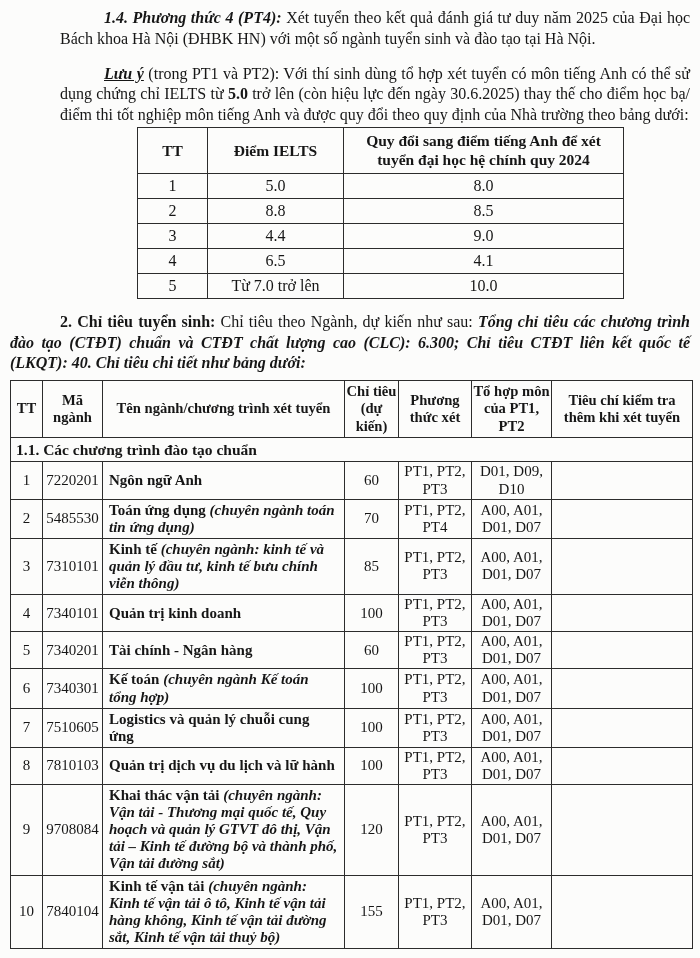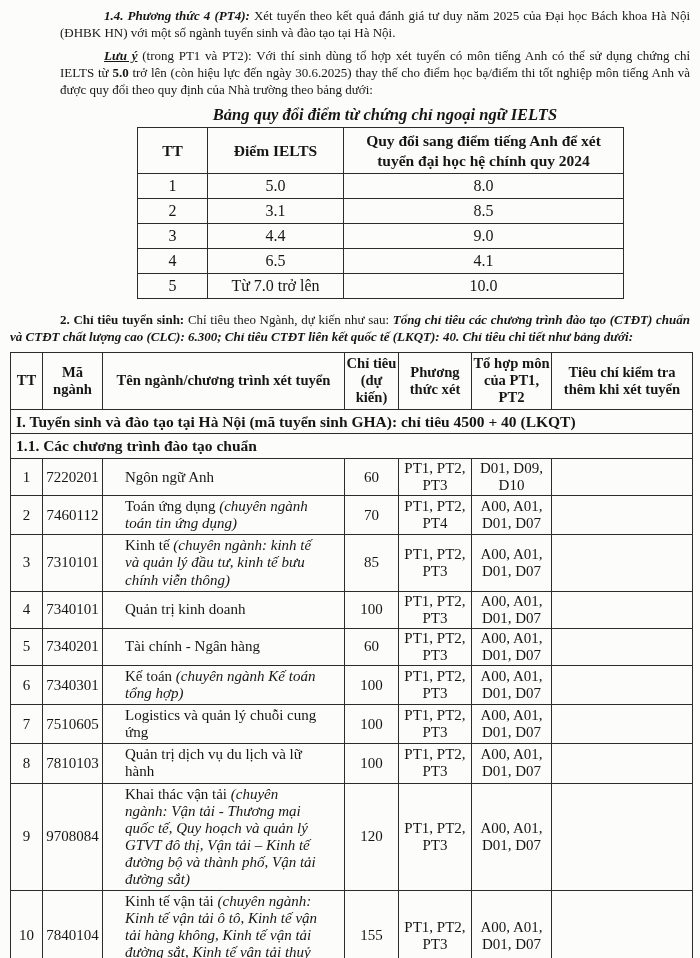--- a/index.html
+++ b/index.html
@@ -2,56 +2,55 @@
 <html lang="vi"><head>
 <meta charset="utf-8">
 <style>
   * { margin:0; padding:0; box-sizing:border-box; }
   html,body { background:#d9d9d9; }
   body { width:700px; font-family:"Liberation Serif","DejaVu Serif",serif; }
   .page {
     width:700px; min-height:958px; background:#fcfcfb; color:#161616;
     padding:8px 10px 8px 10px;
   }
-  .para { text-align:justify; font-size:13px; line-height:1.3; color:#161616; }
+  .para { text-align:justify; font-size:16px; line-height:1.3; color:#161616; }
   .para-pt4, .para-note { margin-left:50px; text-indent:44px; }
-  .para-note { margin-top:6px; }
+  .para-note { margin-top:14px; }
   .para-quota { margin-left:0; text-indent:50px; margin-top:13px; }
   .bi { font-weight:bold; font-style:italic; }
   .b  { font-weight:bold; }
   .ielts-title { text-align:center; font-weight:bold; font-style:italic; font-size:16.5px; margin:7px 0 2px 70px; }
   table { border-collapse:collapse; table-layout:fixed; }
   td, th { border:1px solid #2c2c2c; vertical-align:middle; }
   
   .ielts-table { margin-left:127px; width:486px; margin-top:1px; }
   .ielts-table th { font-size:15.5px; font-weight:bold; padding:3px 4px; line-height:1.25; text-align:center; }
   .ielts-table td { font-size:16px; text-align:center; padding:2px 4px; line-height:1.25; }
   
   .main-table { width:682px; margin-top:6px; }
   .main-table th { font-size:14.6px; font-weight:bold; text-align:center; padding:2px 1px; line-height:1.18; }
   .main-table td { font-size:15px; padding:1px 3px; line-height:1.14; }
   .section-row td { font-weight:bold; text-align:left; padding:3px 5px; font-size:15.5px; }
   .c-tt, .c-code, .c-quota, .c-method, .c-combo { text-align:center; }
-  .c-name { text-align:left; padding:2px 22px !important; }
+  .c-name { text-align:left; padding:2px 6px !important;font-weight:bold; }
   .c-name i { font-style:italic; }
 </style>
 </head>
 <body>
 
 <div class="page">
 
   <p class="para para-pt4"><span class="bi">1.4. Phương thức 4 (PT4):</span>
     <span>Xét tuyển theo kết quả đánh giá tư duy năm 2025 của Đại học Bách khoa Hà Nội (ĐHBK HN) với một số ngành tuyển sinh và đào tạo tại Hà Nội.</span></p>
 
   <p class="para para-note"><span class="bi"><u>Lưu ý</u></span>
     <span>(trong PT1 và PT2): Với thí sinh dùng tổ hợp xét tuyển có môn tiếng Anh có thể sử dụng chứng chỉ IELTS từ</span>
     <span class="b">5.0</span>
     <span>trở lên (còn hiệu lực đến ngày 30.6.2025) thay thế cho điểm học bạ/điểm thi tốt nghiệp môn tiếng Anh và được quy đổi theo quy định của Nhà trường theo bảng dưới:</span></p>
 
-  <div class="ielts-title">Bảng quy đổi điểm từ chứng chỉ ngoại ngữ IELTS</div>
 
   <table class="ielts-table">
     <colgroup>
         <col style="width:70px">
         <col style="width:136px">
         <col style="width:280px">
       </colgroup>
     <thead>
       <tr>
         <th>TT</th>
@@ -60,21 +59,21 @@
       </tr>
     </thead>
     <tbody>
       <tr>
         <td>1</td>
         <td>5.0</td>
         <td>8.0</td>
       </tr>
       <tr>
         <td>2</td>
-        <td>3.1</td>
+        <td>8.8</td>
         <td>8.5</td>
       </tr>
       <tr>
         <td>3</td>
         <td>4.4</td>
         <td>9.0</td>
       </tr>
       <tr>
         <td>4</td>
         <td>6.5</td>
@@ -108,38 +107,35 @@
         <th>Mã ngành</th>
         <th>Tên ngành/chương trình xét tuyển</th>
         <th>Chỉ tiêu (dự kiến)</th>
         <th>Phương thức xét</th>
         <th>Tổ hợp môn của PT1, PT2</th>
         <th>Tiêu chí kiểm tra thêm khi xét tuyển</th>
       </tr>
     </thead>
     <tbody>
       <tr class="section-row">
-        <td colspan="7">I. Tuyển sinh và đào tạo tại Hà Nội (mã tuyển sinh GHA): chỉ tiêu 4500 + 40 (LKQT)</td>
-      </tr>
-      <tr class="section-row">
         <td colspan="7">1.1. Các chương trình đào tạo chuẩn</td>
       </tr>
 
       <tr>
         <td class="c-tt">1</td>
         <td class="c-code">7220201</td>
         <td class="c-name"><span>Ngôn ngữ Anh</span> <i></i></td>
         <td class="c-quota">60</td>
         <td class="c-method">PT1, PT2, PT3</td>
         <td class="c-combo">D01, D09, D10</td>
         <td class="c-extra"></td>
       </tr>
       <tr>
         <td class="c-tt">2</td>
-        <td class="c-code">7460112</td>
+        <td class="c-code">5485530</td>
         <td class="c-name"><span>Toán ứng dụng</span> <i>(chuyên ngành toán tin ứng dụng)</i></td>
         <td class="c-quota">70</td>
         <td class="c-method">PT1, PT2, PT4</td>
         <td class="c-combo">A00, A01, D01, D07</td>
         <td class="c-extra"></td>
       </tr>
       <tr>
         <td class="c-tt">3</td>
         <td class="c-code">7310101</td>
         <td class="c-name"><span>Kinh tế</span> <i>(chuyên ngành: kinh tế và quản lý đầu tư, kinh tế bưu chính viễn thông)</i></td>

